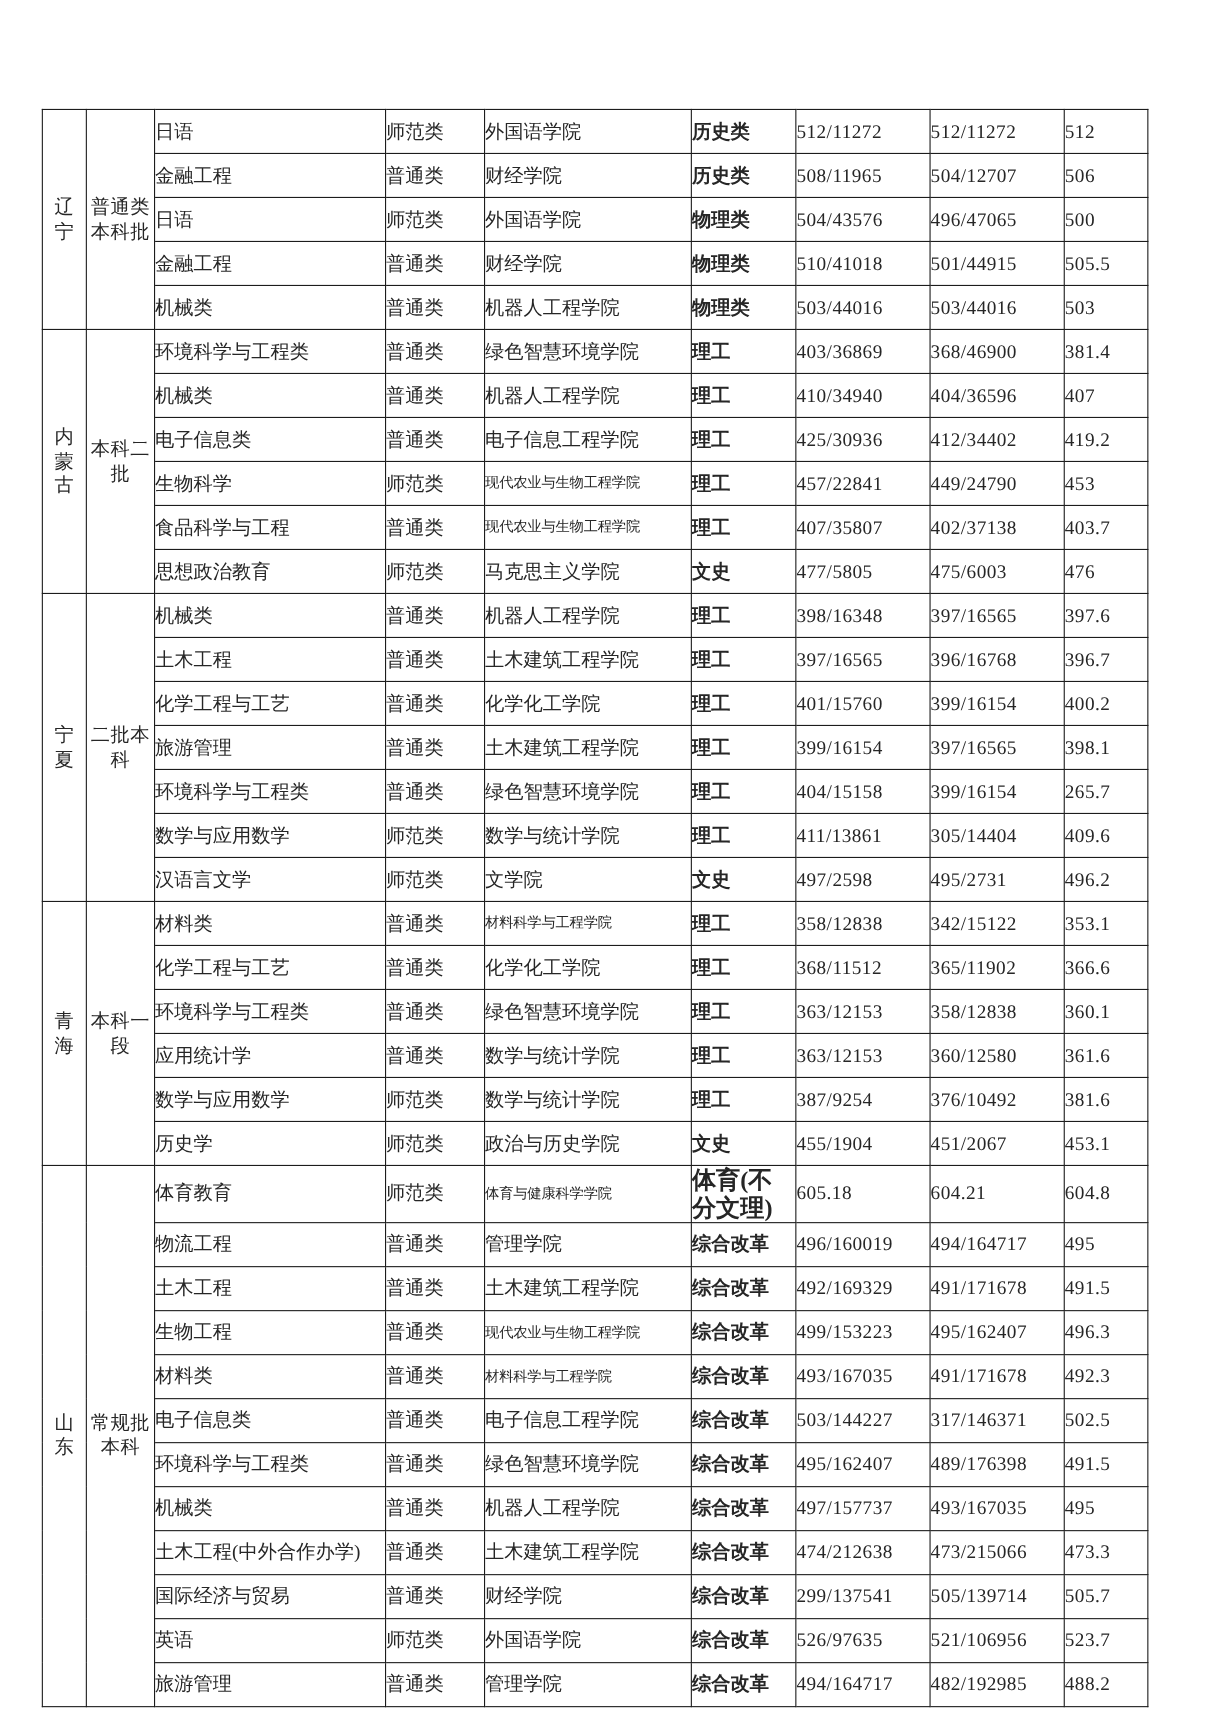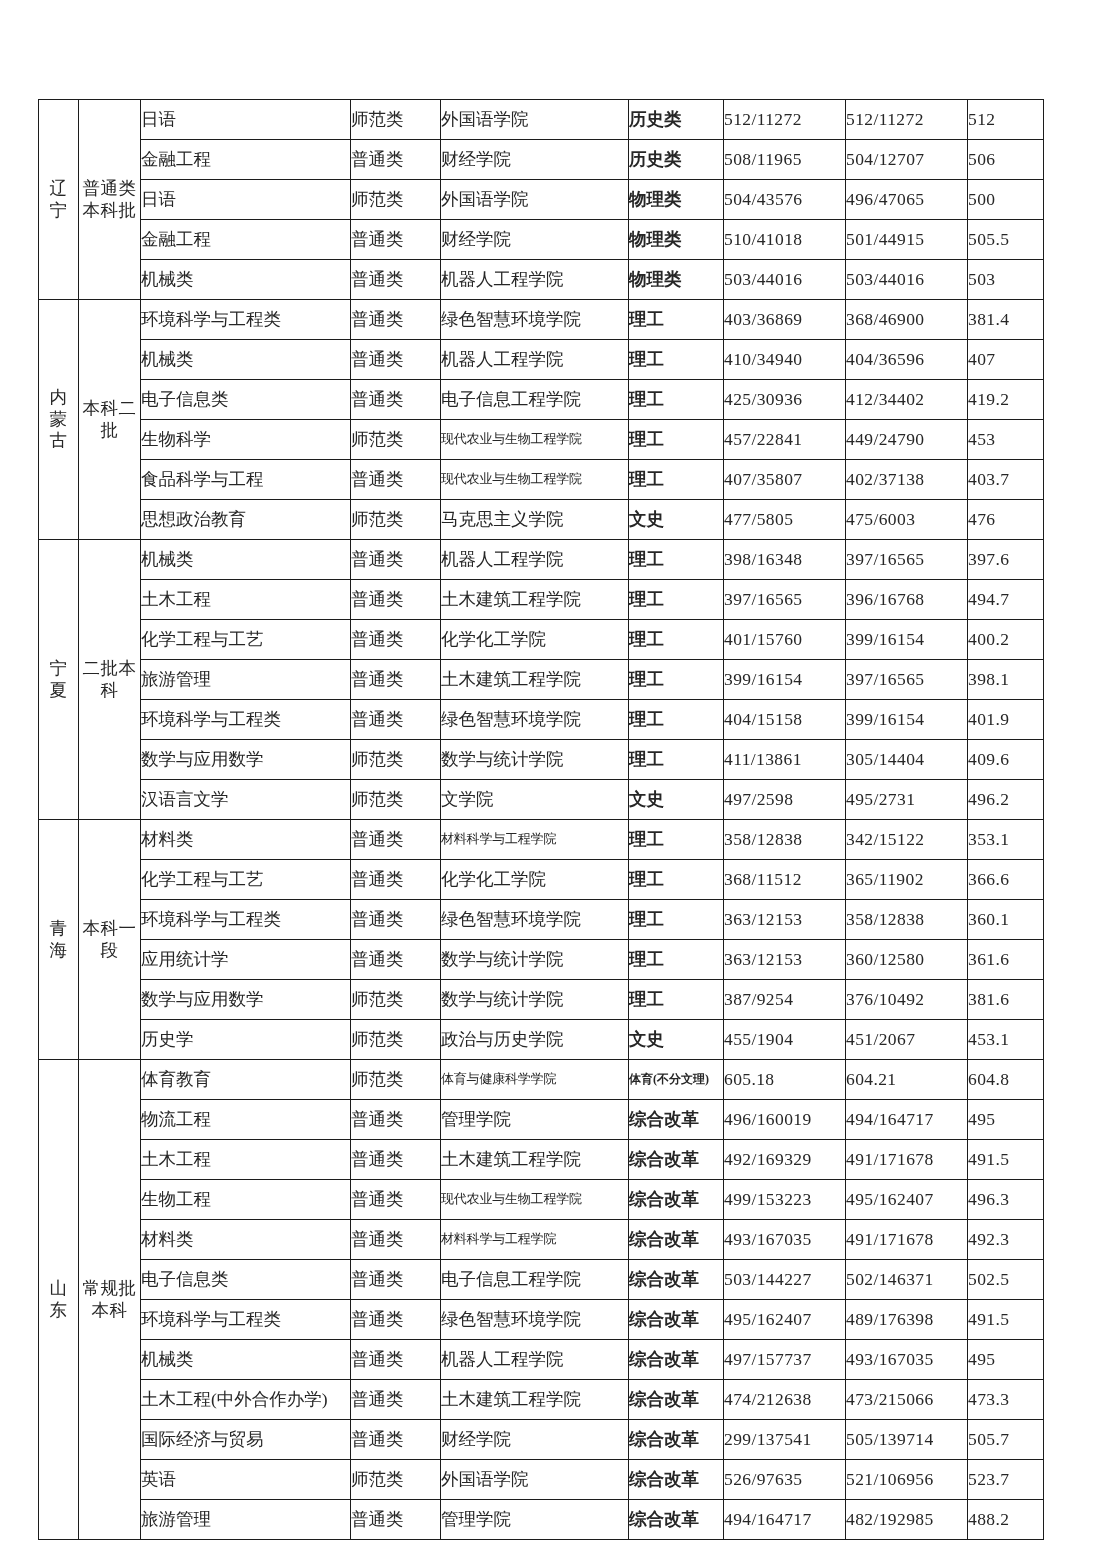--- a/index.html
+++ b/index.html
@@ -67,21 +67,21 @@
   td.type  { font-size: 18px; margin-left: 42px; }
   td.college { font-size: 18px; }
   td.college.small { font-size: 13px; letter-spacing: -0.2px; }
   td.cat { font-size: 18px; font-weight: bold; }
   td.num {
     font-size: 18px;
     font-family: "Liberation Serif", "DejaVu Serif", serif;
     letter-spacing: 0.4px;
   }
   td.cat.wrap {
-    font-size: 12px;
+    font-size: 22px;
     line-height: 1.15;
     white-space: normal;
     word-break: break-all;
   }
   tr.datarow { height: 40px; }
 </style>
 </head>
 <body>
 
 <div class="page">
@@ -228,21 +228,21 @@
           <td class="num">397/16565</td>
           <td class="num">397.6</td>
         </tr>
         <tr class="datarow">
           <td class="major">土木工程</td>
           <td class="type">普通类</td>
           <td class="college">土木建筑工程学院</td>
           <td class="cat">理工</td>
           <td class="num">397/16565</td>
           <td class="num">396/16768</td>
-          <td class="num">494.7</td>
+          <td class="num">396.7</td>
         </tr>
         <tr class="datarow">
           <td class="major">化学工程与工艺</td>
           <td class="type">普通类</td>
           <td class="college">化学化工学院</td>
           <td class="cat">理工</td>
           <td class="num">401/15760</td>
           <td class="num">399/16154</td>
           <td class="num">400.2</td>
         </tr>
@@ -255,21 +255,21 @@
           <td class="num">397/16565</td>
           <td class="num">398.1</td>
         </tr>
         <tr class="datarow">
           <td class="major">环境科学与工程类</td>
           <td class="type">普通类</td>
           <td class="college">绿色智慧环境学院</td>
           <td class="cat">理工</td>
           <td class="num">404/15158</td>
           <td class="num">399/16154</td>
-          <td class="num">401.9</td>
+          <td class="num">265.7</td>
         </tr>
         <tr class="datarow">
           <td class="major">数学与应用数学</td>
           <td class="type">师范类</td>
           <td class="college">数学与统计学院</td>
           <td class="cat">理工</td>
           <td class="num">411/13861</td>
           <td class="num">305/14404</td>
           <td class="num">409.6</td>
         </tr>
@@ -394,21 +394,21 @@
           <td class="num">493/167035</td>
           <td class="num">491/171678</td>
           <td class="num">492.3</td>
         </tr>
         <tr class="datarow">
           <td class="major">电子信息类</td>
           <td class="type">普通类</td>
           <td class="college">电子信息工程学院</td>
           <td class="cat">综合改革</td>
           <td class="num">503/144227</td>
-          <td class="num">502/146371</td>
+          <td class="num">317/146371</td>
           <td class="num">502.5</td>
         </tr>
         <tr class="datarow">
           <td class="major">环境科学与工程类</td>
           <td class="type">普通类</td>
           <td class="college">绿色智慧环境学院</td>
           <td class="cat">综合改革</td>
           <td class="num">495/162407</td>
           <td class="num">489/176398</td>
           <td class="num">491.5</td>

